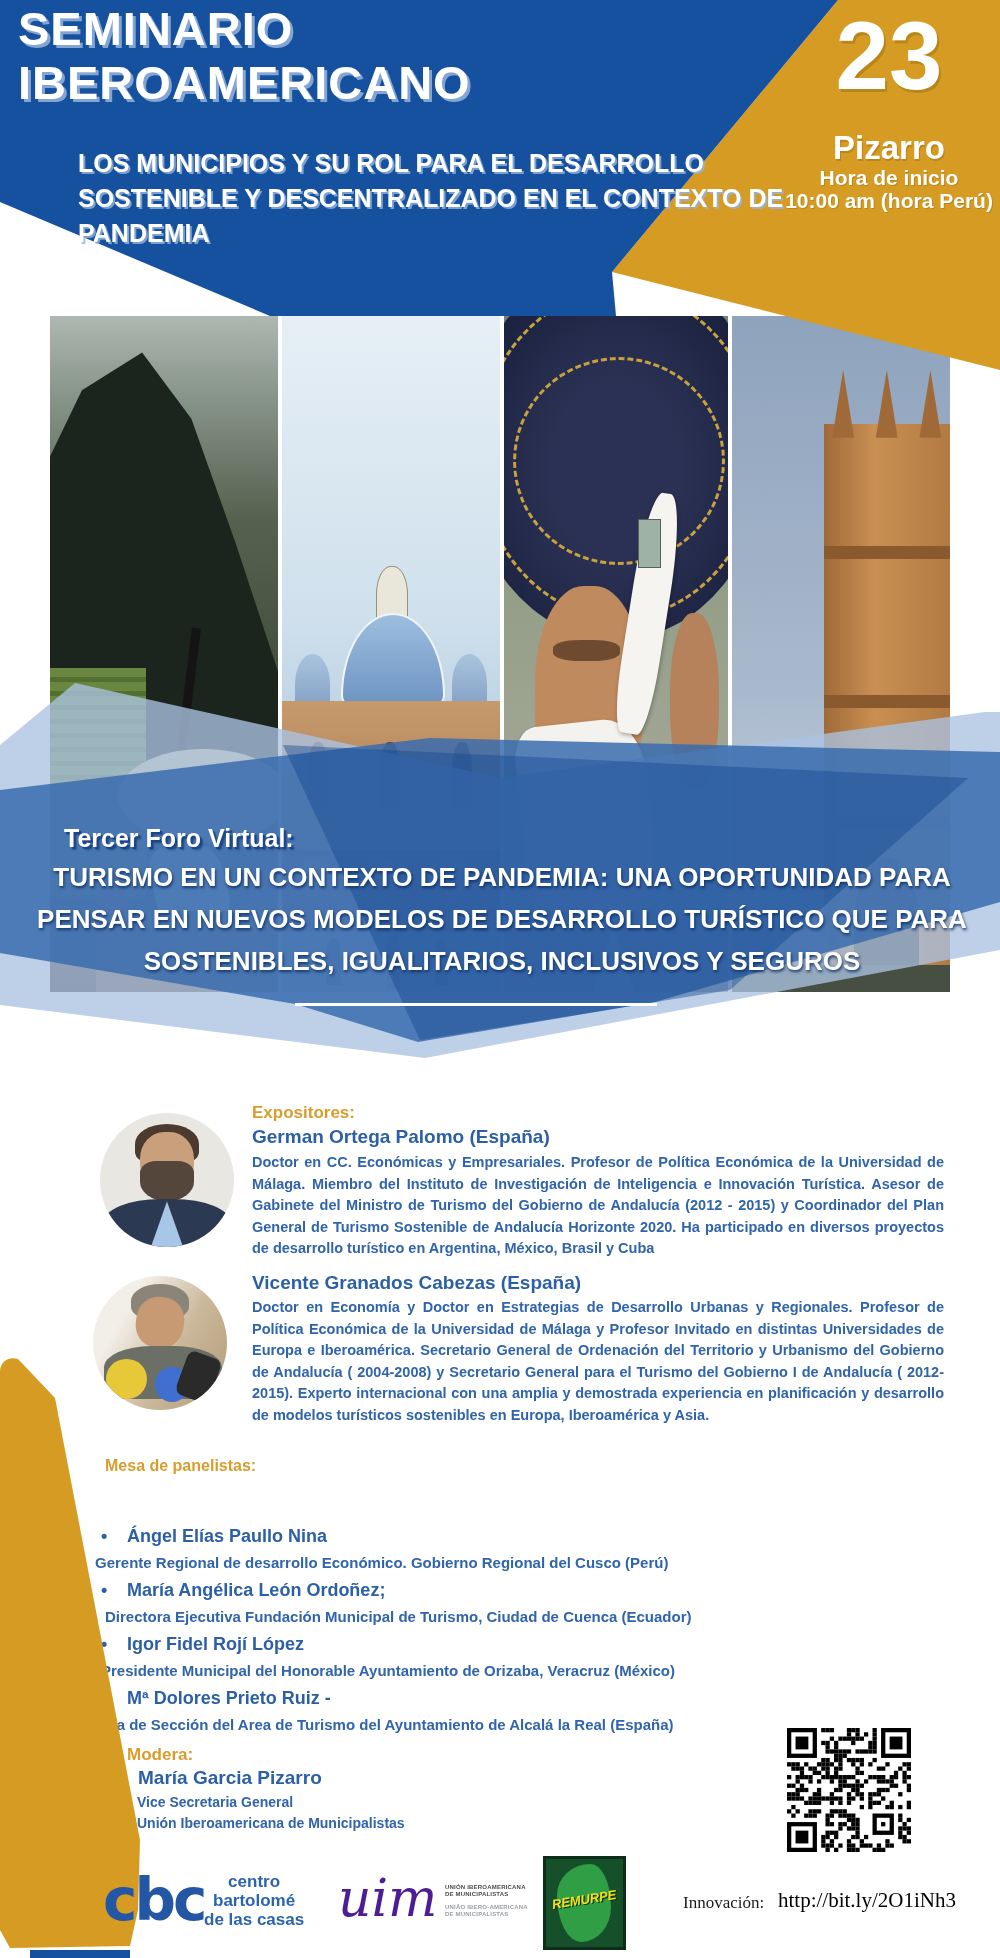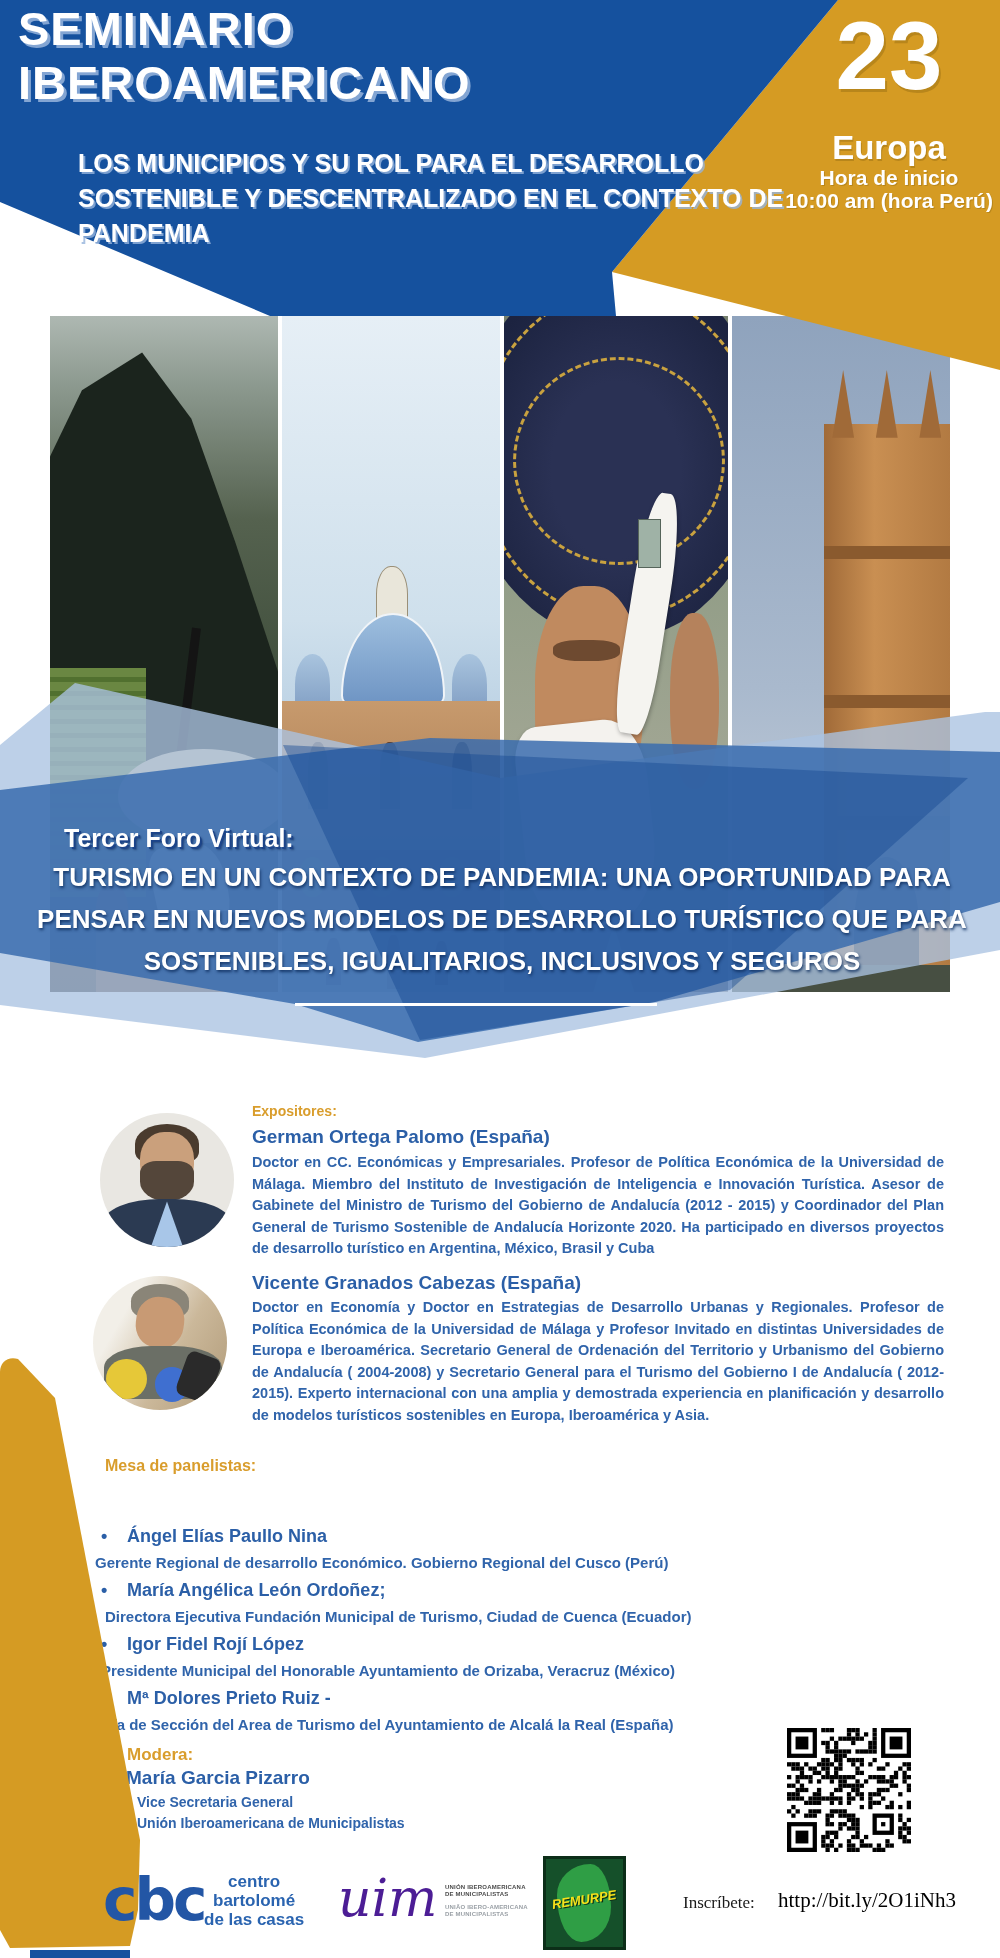--- a/index.html
+++ b/index.html
@@ -77,21 +77,21 @@
   .ovl-svg{left:0;top:600px;z-index:5;pointer-events:none;}
   .kicker{left:64px;top:824px;z-index:6;color:#fff;font-weight:bold;font-size:25px;
           text-shadow:2px 2px 0 #1c4489,3px 3px 2px rgba(10,35,80,.5);}
   .forum-title{left:28px;top:856px;width:948px;z-index:6;text-align:center;color:#fff;font-weight:bold;
                font-size:26px;line-height:42px;text-shadow:1px 2px 3px rgba(16,48,96,.9);}
   .rule{left:295px;top:1003px;width:362px;height:3px;background:#fff;z-index:6;}
   .schedule{left:230px;top:1010px;width:500px;z-index:6;text-align:center;color:#fff;font-weight:bold;
             font-size:24px;text-shadow:2px 2px 0 rgba(25,70,140,.85);}
 
   
-  .gold-label{color:#d99d2c;font-weight:bold;font-size:14px;}
+  .gold-label{color:#d99d2c;font-weight:bold;font-size:17px;}
   .sp-name{font-size:19px;font-weight:bold;color:#2b5fa7;}
   .sp-bio{font-size:14.5px;line-height:21.5px;font-weight:bold;color:#3064ab;text-align:justify;}
   .avatar{border-radius:50%;overflow:hidden;position:absolute;z-index:2;}
   .avatar>div{position:absolute;}
   .av1{left:100px;top:1113px;width:134px;height:134px;background:#e9e7e2;}
   .av1 .hair{left:26%;top:8%;width:48%;height:30%;background:#4a3b2e;border-radius:50% 50% 30% 30%;}
   .av1 .face1{left:30%;top:14%;width:40%;height:44%;background:#caa07c;border-radius:45%;}
   .av1 .beard{left:30%;top:36%;width:40%;height:30%;background:#54463a;border-radius:30% 30% 48% 48%;}
   .av1 .body1{left:2%;top:64%;width:96%;height:40%;background:#2b3a52;border-radius:45% 45% 0 0;}
   .av1 .shirt1{left:38%;top:66%;width:24%;height:34%;background:#a8c6e8;clip-path:polygon(50% 0,0 100%,100% 100%);}
@@ -199,21 +199,21 @@
   </div>
 
   <div class="abs hdr-sub">
     <div>LOS MUNICIPIOS Y SU ROL PARA EL DESARROLLO</div>
     <div>SOSTENIBLE Y DESCENTRALIZADO EN EL CONTEXTO DE</div>
     <div>PANDEMIA</div>
   </div>
 
   <div class="abs date-box">
     <div class="date-day">23</div>
-    <div class="date-month">Europa</div>
+    <div class="date-month">Pizarro</div>
     <div class="date-lbl">Hora de inicio</div>
     <div class="date-lbl">10:00 am  (hora Perú)</div>
   </div>
 
   <svg class="abs ovl-svg" width="1000" height="560" viewBox="0 0 1000 560">
     <polygon points="75,83 500,178 985,112 1000,112 1000,350 425,458 0,405 0,145" fill="#aac3e2" opacity="0.78"></polygon>
     <polygon points="0,190 430,138 1000,152 1000,302 655,402 418,442 295,404 0,353" fill="#3a6cae" opacity="0.85"></polygon>
     <polygon points="283,145 968,178 730,390 420,440" fill="#174a92" opacity="0.45"></polygon>
   </svg>
 
@@ -573,21 +573,21 @@
             <rect x="16" y="28" width="1" height="1"></rect>
             <rect x="20" y="28" width="1" height="1"></rect>
             <rect x="21" y="28" width="1" height="1"></rect>
             <rect x="22" y="28" width="1" height="1"></rect>
           </g>
       </g>
     </svg>
   </div>
 
   <div class="abs gold-label" style="left:127px;top:1745px;font-size:17px;">Modera:</div>
-  <div class="abs mod-name" style="left:126px;top:1767px;">María Garcia Pizarro</div>
+  <div class="abs mod-name" style="left:138px;top:1767px;">María Garcia Pizarro</div>
   <div class="abs mod-role" style="left:137px;top:1791px;">Vice Secretaria General</div>
   <div class="abs mod-role" style="left:137px;top:1812px;">Unión Iberoamericana de Municipalistas</div>
 
   <div class="abs cbc-word" style="left:103px;top:1866px;z-index:2;">cbc</div>
   <div class="abs cbc-name" style="left:204px;top:1872px;z-index:2;text-align:center;">
     <div>centro</div>
     <div>bartolomé</div>
     <div>de las casas</div>
   </div>
 
@@ -598,17 +598,17 @@
     <div style="height:6px;"></div>
     <div class="uim-small g2">UNIÃO IBERO-AMERICANA</div>
     <div class="uim-small g2">DE MUNICIPALISTAS</div>
   </div>
 
   <div class="abs remurpe">
     <div class="map"></div>
     <div class="txt">REMURPE</div>
   </div>
 
-  <div class="abs serif" style="left:683px;top:1893px;font-size:17px;color:#1a1a1a;z-index:2;">Inscríbete:</div>
+  <div class="abs serif" style="left:683px;top:1893px;font-size:17px;color:#1a1a1a;z-index:2;">Innovación:</div>
   <div class="abs serif" style="left:778px;top:1888px;font-size:21px;color:#000;z-index:2;">http://bit.ly/2O1iNh3</div>
 
   <div class="abs blue-bar"></div>
 </div>
 
 </body></html>

